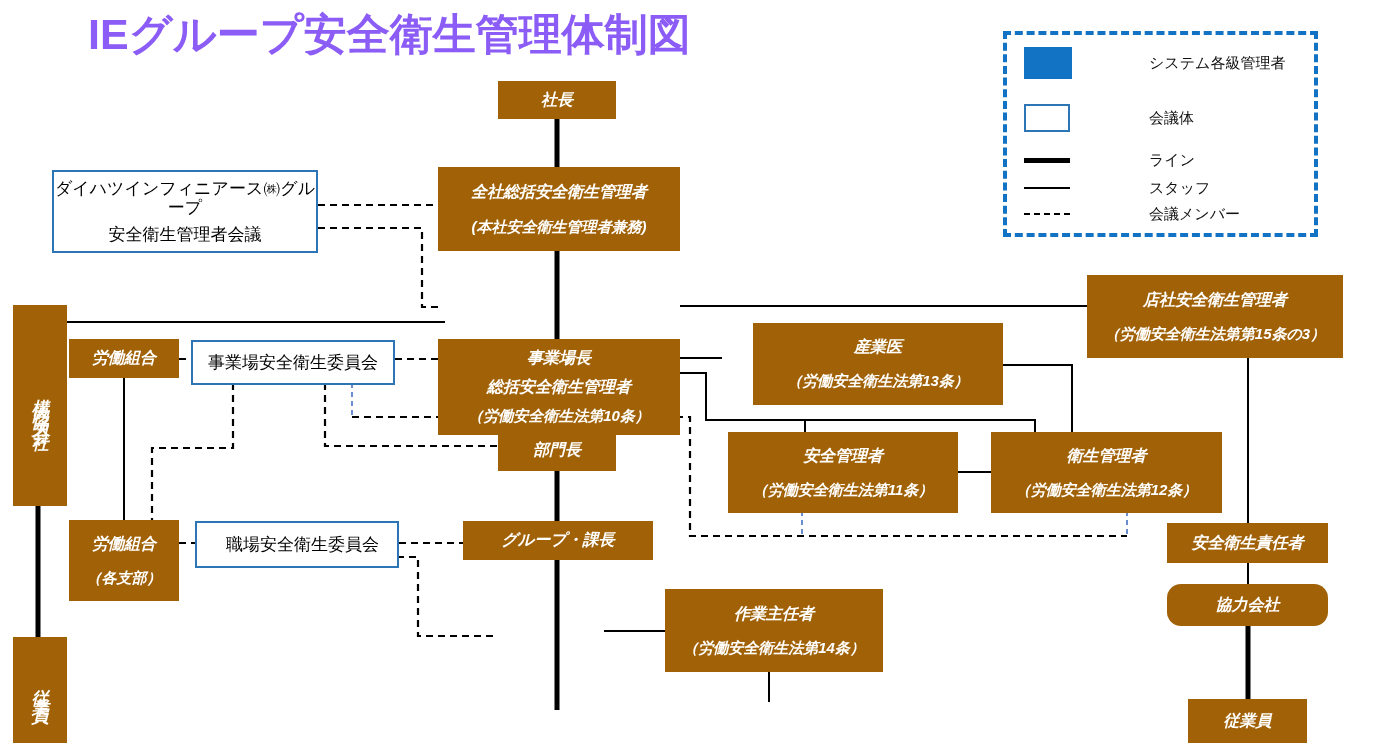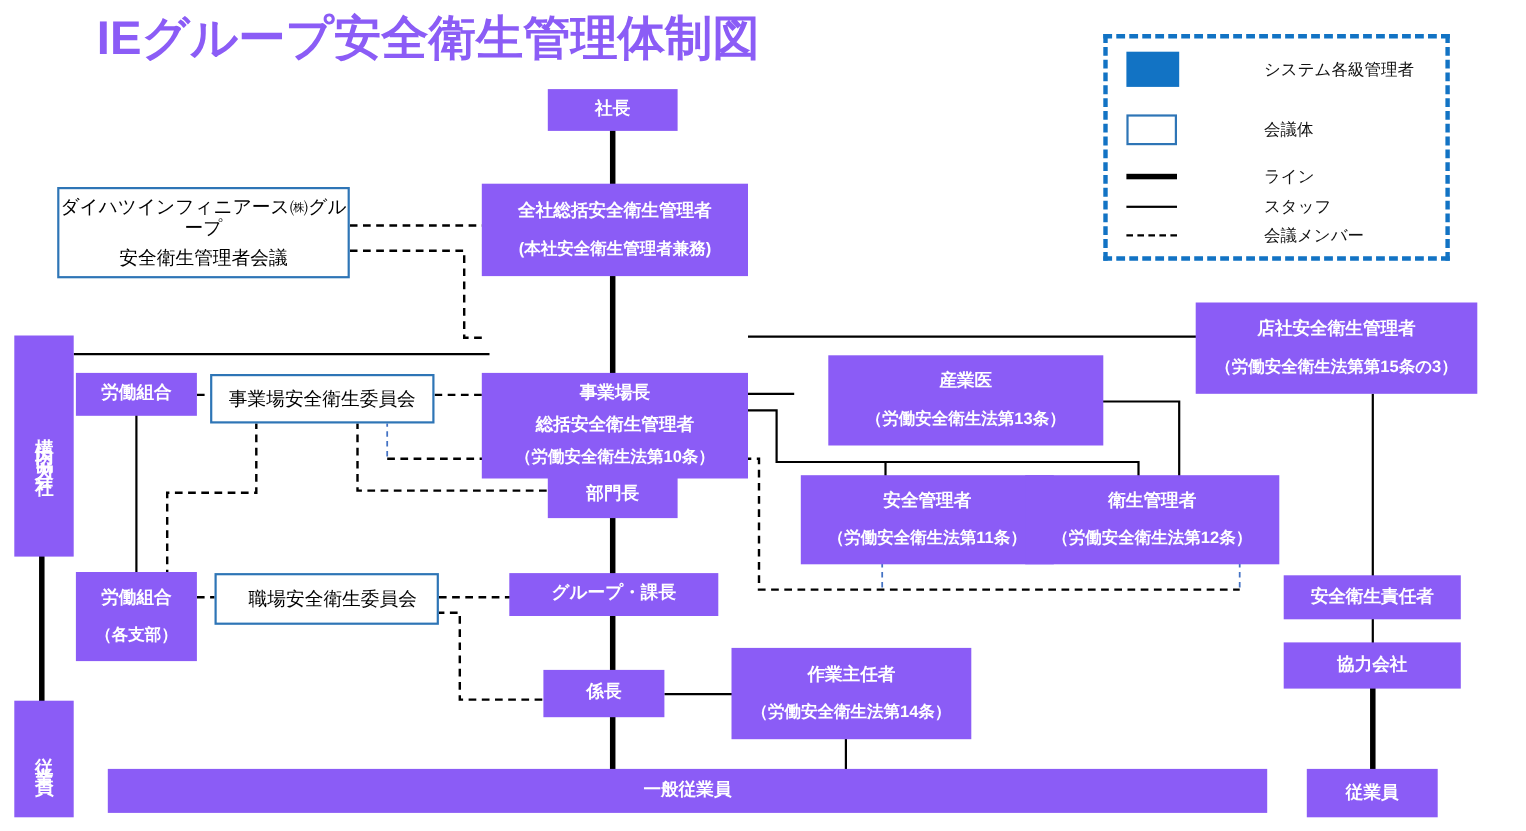--- a/index.html
+++ b/index.html
@@ -10,21 +10,21 @@
   #lines{position:absolute;left:0;top:0;width:1387px;height:755px;z-index:1;}
   .ln-thick{stroke:#000;stroke-width:5;fill:none;}
   .ln-thin{stroke:#000;stroke-width:2;fill:none;}
   .ln-dash{stroke:#000;stroke-width:2.2;stroke-dasharray:7 5;fill:none;}
   .ln-dash-blue{stroke:#4472c4;stroke-width:1.6;stroke-dasharray:5 4;fill:none;}
   .node{
     position:absolute;z-index:2;display:flex;flex-direction:column;
     align-items:center;justify-content:space-evenly;text-align:center;
     box-sizing:border-box;line-height:1.15;
   }
-  .node.blue{background:#8b5cf6;color:#fff;font-weight:bold;font-size:16px;}
+  .node.blue{background:#a16207;color:#fff;font-weight:bold;font-size:16px;font-style:italic;}
   .node.blue .sub{font-size:15px;}
   .node.white{background:#fff;border:2px solid #2e75b6;color:#000;font-weight:normal;font-size:17px;}
   .node.vertical{writing-mode:vertical-rl;text-orientation:upright;letter-spacing:7px;
     justify-content:center;align-items:center;font-size:17px;}
   #title{
     position:absolute;left:88px;top:6px;z-index:2;color:#8b5cf6;
     font-size:43px;font-weight:bold;white-space:nowrap;
   }
   #legend{
     position:absolute;left:1003px;top:31px;width:315px;height:206px;z-index:2;
@@ -130,45 +130,39 @@
   <div class="node blue" style="left:753px;top:323px;width:250px;height:82px;">
     <span>産業医</span>
     <span class="sub">（労働安全衛生法第13条）</span>
   </div>
 
   <div class="node blue" style="left:728px;top:432px;width:230px;height:81px;">
     <span>安全管理者</span>
     <span class="sub">（労働安全衛生法第11条）</span>
   </div>
 
-  <div class="node blue" style="left:932px;top:432px;width:231px;height:81px;">
+  <div class="node blue" style="left:991px;top:432px;width:231px;height:81px;">
     <span>衛生管理者</span>
     <span class="sub">（労働安全衛生法第12条）</span>
   </div>
 
   <div class="node blue" style="left:498px;top:430px;width:118px;height:41px;">
     <span>部門長</span>
   </div>
 
   <div class="node blue" style="left:463px;top:521px;width:190px;height:39px;">
     <span>グループ・課長</span>
   </div>
 
-  <div class="node blue" style="left:494px;top:609px;width:110px;height:43px;">
-    <span>係長</span>
-  </div>
 
   <div class="node blue" style="left:665px;top:589px;width:218px;height:83px;">
     <span>作業主任者</span>
     <span class="sub">（労働安全衛生法第14条）</span>
   </div>
 
-  <div class="node blue" style="left:98px;top:699px;width:1054px;height:40px;">
-    <span>一般従業員</span>
-  </div>
 
   <div class="node blue vertical" style="left:13px;top:305px;width:54px;height:201px;">
     <span>構内協力会社</span>
   </div>
 
   <div class="node blue" style="left:69px;top:339px;width:110px;height:39px;">
     <span>労働組合</span>
   </div>
 
   <div class="node blue" style="left:69px;top:520px;width:110px;height:81px;">
@@ -185,21 +179,21 @@
   </div>
 
   <div class="node white" style="left:195px;top:521px;width:204px;height:47px;padding-left:11px;">
     <span>職場安全衛生委員会</span>
   </div>
 
   <div class="node blue" style="left:1167px;top:523px;width:161px;height:40px;">
     <span>安全衛生責任者</span>
   </div>
 
-  <div class="node blue" style="left:1167px;top:584px;width:161px;height:42px;">
+  <div class="node blue" style="left:1167px;top:584px;width:161px;height:42px;border-radius:14px;">
     <span>協力会社</span>
   </div>
 
   <div class="node blue" style="left:1188px;top:699px;width:119px;height:44px;">
     <span>従業員</span>
   </div>
 
 </div>
 
 </body></html>

